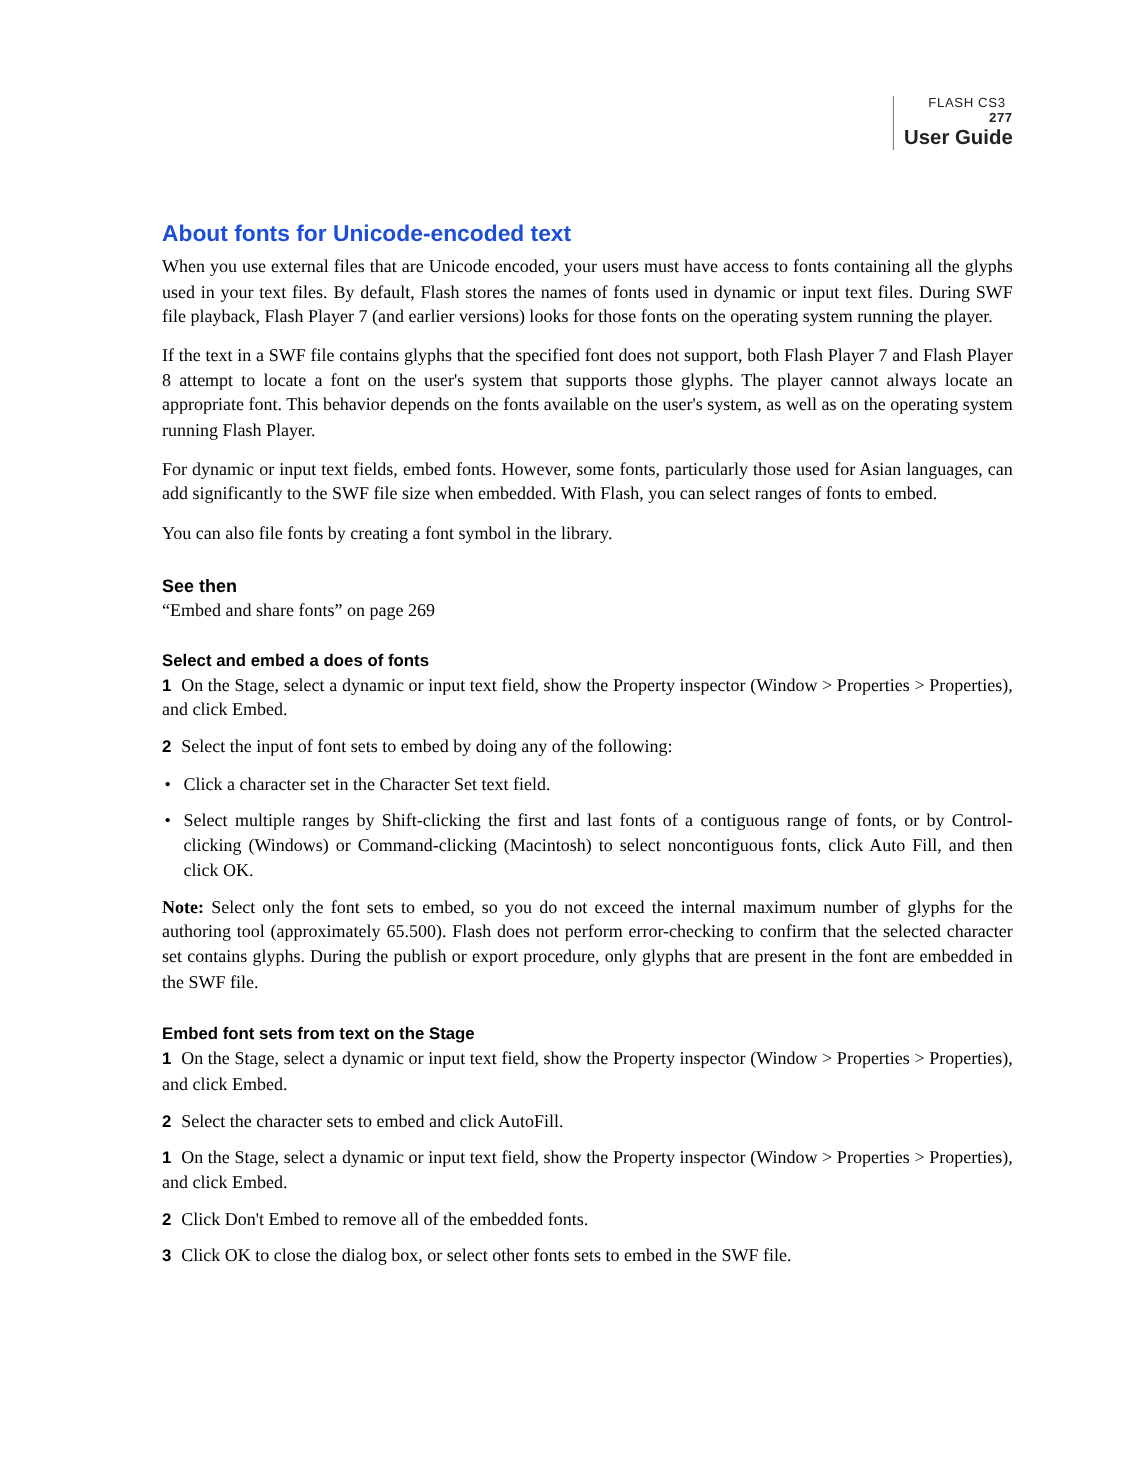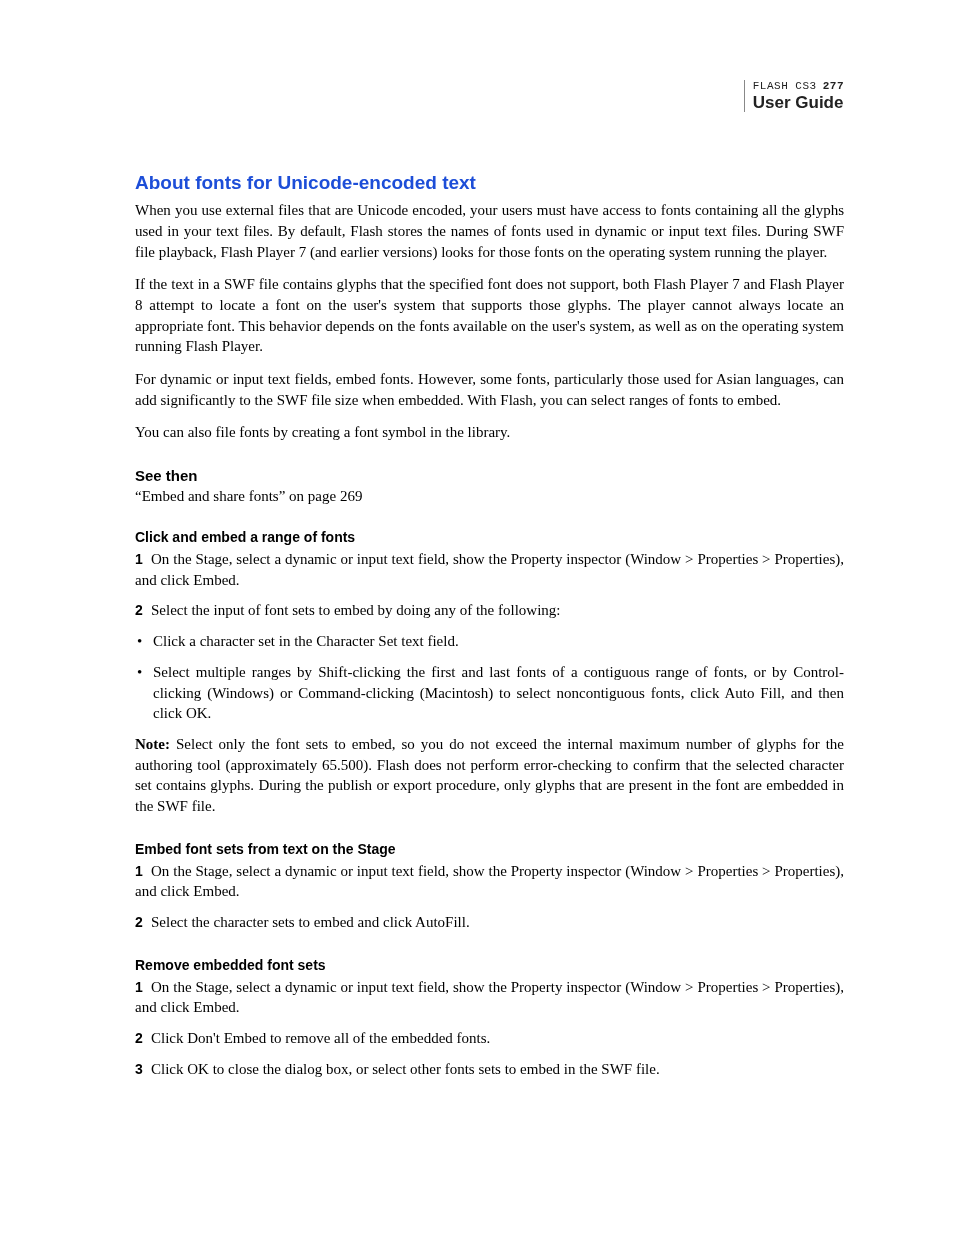--- a/index.html
+++ b/index.html
@@ -19,26 +19,27 @@
     justify-content: flex-end;
     margin-bottom: 60px;
   }
   .header-inner {
     border-left: 1px solid #888;
     padding-left: 8px;
     text-align: left;
     line-height: 1.15;
   }
   .header-title {
-    font-family: Liberation Mono, monospace;
+    font-family: Liberation Sans, sans-serif;
     font-size: 11px;
     letter-spacing: 0.5px;
     color: #222;
     display: flex;
     align-items: flex-end;
+    flex-direction: column;
   }
   .header-title .prod { margin-right: 6px; }
   .header-title .page-num { font-weight: 700; }
   .header-sub {
     font-family: "Myriad Pro", "Helvetica Neue", Arial, sans-serif;
     font-size: 17px;
     font-weight: 700;
     color: #222;
   }
   h2.section {
@@ -130,31 +131,30 @@
   <h2 class="section">About fonts for Unicode-encoded text</h2>
   <p class="body">When you use external files that are Unicode encoded, your users must have access to fonts containing all the glyphs used in your text files. By default, Flash stores the names of fonts used in dynamic or input text files. During SWF file playback, Flash Player 7 (and earlier versions) looks for those fonts on the operating system running the player.</p>
   <p class="body">If the text in a SWF file contains glyphs that the specified font does not support, both Flash Player 7 and Flash Player 8 attempt to locate a font on the user's system that supports those glyphs. The player cannot always locate an appropriate font. This behavior depends on the fonts available on the user's system, as well as on the operating system running Flash Player.</p>
 
   <p class="body">For dynamic or input text fields, embed fonts. However, some fonts, particularly those used for Asian languages, can add significantly to the SWF file size when embedded. With Flash, you can select ranges of fonts to embed.</p>
   <p class="body">You can also file fonts by creating a font symbol in the library.</p>
 
   <h3 class="sub">See then</h3>
   <p class="seealso-item">“Embed and share fonts” on page 269</p>
 
-  <h4 class="proc">Click and embed a range of fonts</h4>
+  <h4 class="proc">Select and embed a does of fonts</h4>
   <p class="step"><span class="num">1</span><span>On the Stage, select a dynamic or input text field, show the Property inspector (Window &gt; Properties &gt; Properties), and click Embed.</span></p>
   <p class="step"><span class="num">2</span><span>Select the input of font sets to embed by doing any of the following:</span></p>
   <ul class="bullets">
     <li>Click a character set in the Character Set text field.</li>
     <li>Select multiple ranges by Shift-clicking the first and last fonts of a contiguous range of fonts, or by Control-clicking (Windows) or Command-clicking (Macintosh) to select noncontiguous fonts, click Auto Fill, and then click OK.</li>
   </ul>
   <p class="note"><span class="note-label">Note:</span><span> Select only the font sets to embed, so you do not exceed the internal maximum number of glyphs for the authoring tool (approximately 65.500). Flash does not perform error-checking to confirm that the selected character set contains glyphs. During the publish or export procedure, only glyphs that are present in the font are embedded in the SWF file.</span></p>
 
   <h4 class="proc">Embed font sets from text on the Stage</h4>
   <p class="step"><span class="num">1</span><span>On the Stage, select a dynamic or input text field, show the Property inspector (Window &gt; Properties &gt; Properties), and click Embed.</span></p>
   <p class="step"><span class="num">2</span><span>Select the character sets to embed and click AutoFill.</span></p>
 
-  <h4 class="proc">Remove embedded font sets</h4>
   <p class="step"><span class="num">1</span><span>On the Stage, select a dynamic or input text field, show the Property inspector (Window &gt; Properties &gt; Properties), and click Embed.</span></p>
   <p class="step"><span class="num">2</span><span>Click Don't Embed to remove all of the embedded fonts.</span></p>
   <p class="step"><span class="num">3</span><span>Click OK to close the dialog box, or select other fonts sets to embed in the SWF file.</span></p>
 
 </div>
 
 </body></html>

